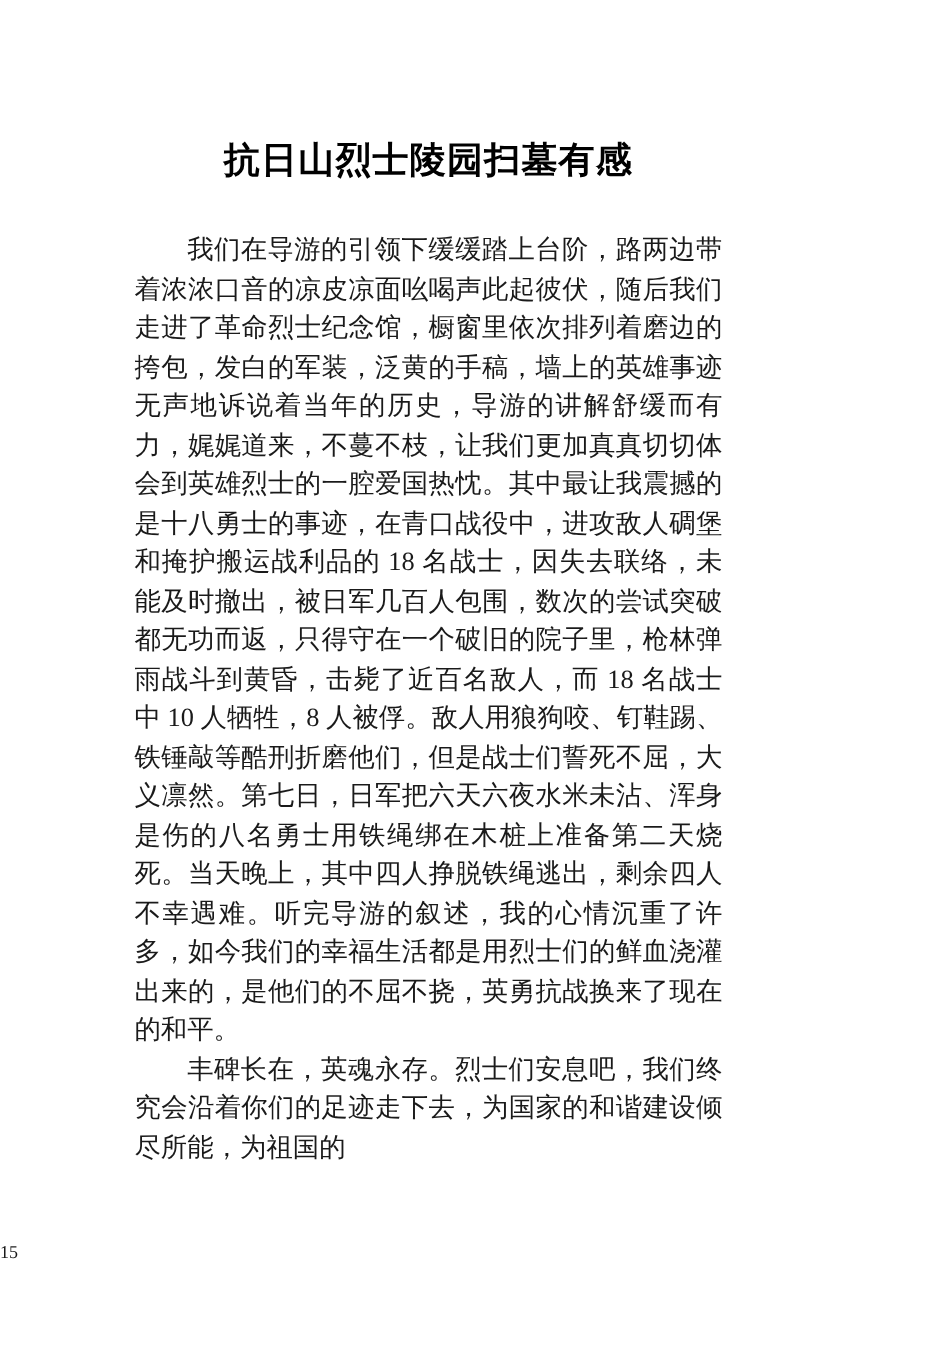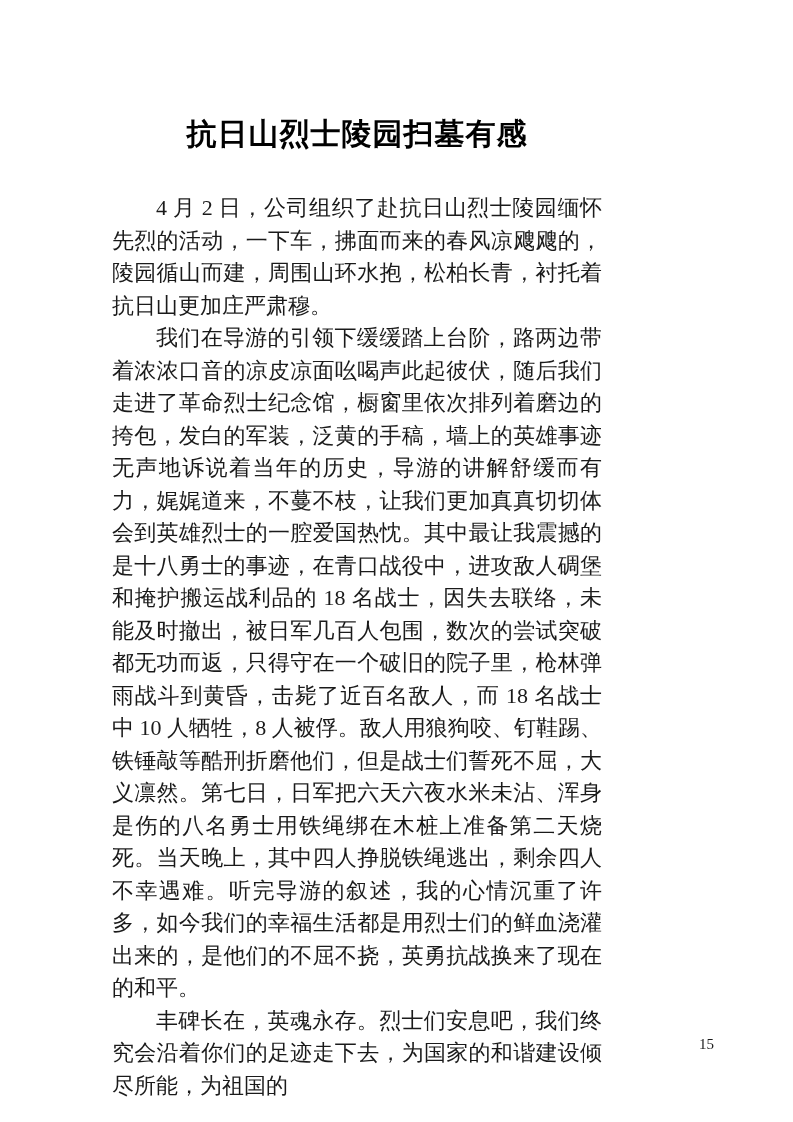--- a/index.html
+++ b/index.html
@@ -39,34 +39,33 @@
     margin: 0;
     padding: 0;
     text-indent: 2em;
     word-break: break-all;
   }
   .page-number {
     position: absolute;
     left: 0;
     right: 0;
     top: 1036px;
-    text-align: right;
+    text-align: left;
     font-family: "Liberation Serif", "DejaVu Serif", serif;
     font-size: 15px;
     color: #1a1a1a;
   }
 </style>
 </head>
 <body>
 
 <div class="page">
 
   <h1 class="doc-title">抗日山烈士陵园扫墓有感</h1>
 
   <div class="doc-body">
-    <p>4 月 2 日，公司组织了赴抗日山烈士陵园缅怀先烈的活动，一下车，拂面而来的春风凉飕飕的，陵园循山而建，周围山环水抱，松柏长青，衬托着抗日山更加庄严肃穆。</p>
     <p>我们在导游的引领下缓缓踏上台阶，路两边带着浓浓口音的凉皮凉面吆喝声此起彼伏，随后我们走进了革命烈士纪念馆，橱窗里依次排列着磨边的挎包，发白的军装，泛黄的手稿，墙上的英雄事迹无声地诉说着当年的历史，导游的讲解舒缓而有力，娓娓道来，不蔓不枝，让我们更加真真切切体会到英雄烈士的一腔爱国热忱。其中最让我震撼的是十八勇士的事迹，在青口战役中，进攻敌人碉堡和掩护搬运战利品的 18 名战士，因失去联络，未能及时撤出，被日军几百人包围，数次的尝试突破都无功而返，只得守在一个破旧的院子里，枪林弹雨战斗到黄昏，击毙了近百名敌人，而 18 名战士中 10 人牺牲，8 人被俘。敌人用狼狗咬、钉鞋踢、铁锤敲等酷刑折磨他们，但是战士们誓死不屈，大义凛然。第七日，日军把六天六夜水米未沾、浑身是伤的八名勇士用铁绳绑在木桩上准备第二天烧死。当天晚上，其中四人挣脱铁绳逃出，剩余四人不幸遇难。听完导游的叙述，我的心情沉重了许多，如今我们的幸福生活都是用烈士们的鲜血浇灌出来的，是他们的不屈不挠，英勇抗战换来了现在的和平。</p>
     <p>丰碑长在，英魂永存。烈士们安息吧，我们终究会沿着你们的足迹走下去，为国家的和谐建设倾尽所能，为祖国的</p>
   </div>
 
   <div class="page-number">15</div>
 
 </div>
 
 </body></html>

